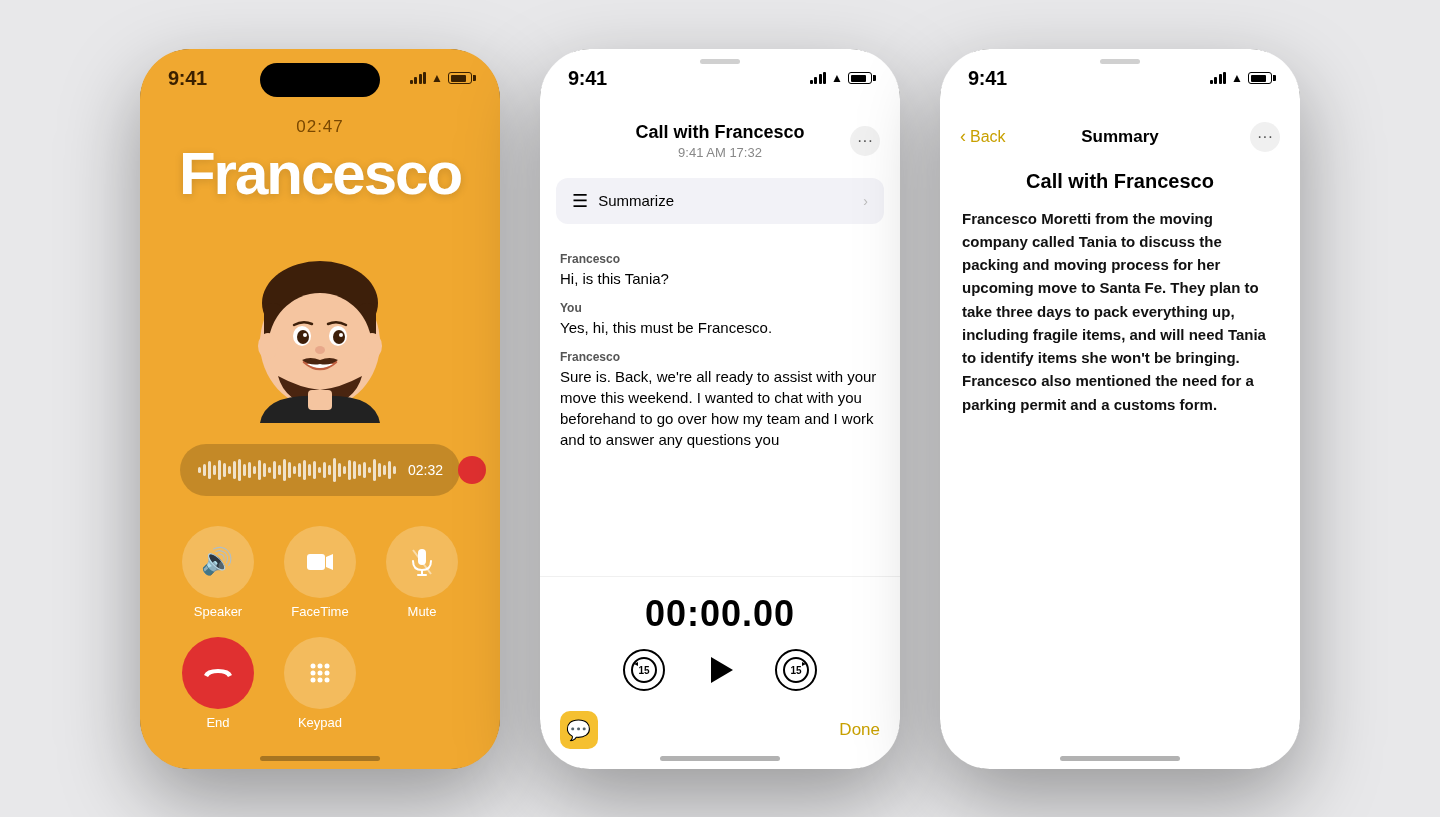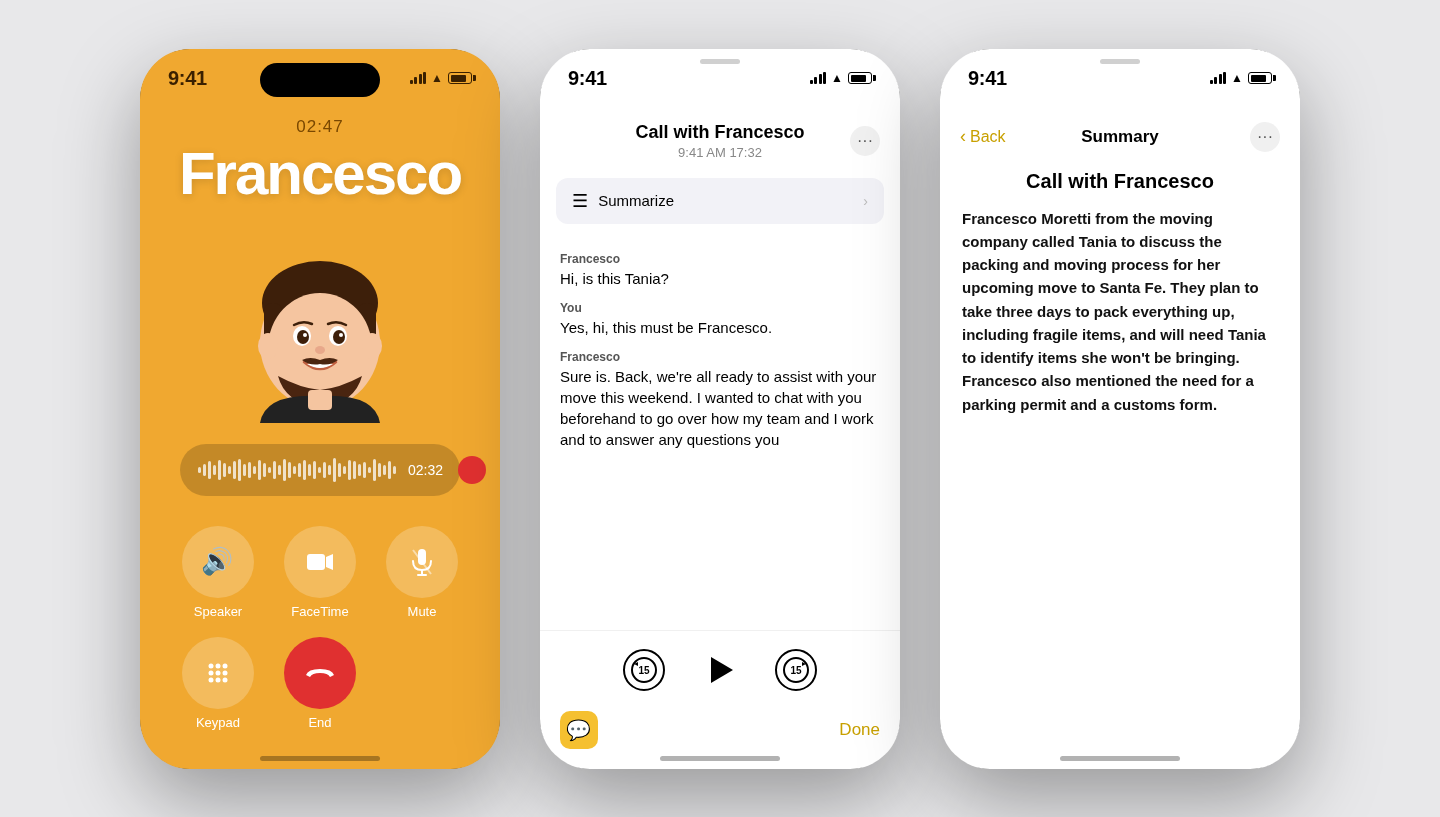--- a/index.html
+++ b/index.html
@@ -652,44 +652,44 @@
             <line x1="11" y1="22" x2="11" y2="27" stroke="white" stroke-width="2"></line>
             <line x1="7" y1="27" x2="15" y2="27" stroke="white" stroke-width="2" stroke-linecap="round"></line>
             <line x1="2" y1="2" x2="20" y2="26" stroke="rgba(255,255,255,0.5)" stroke-width="2"></line>
           </svg>
         </div>
         <span class="call-btn-label">Mute</span>
       </div>
 
 
       <div class="call-btn">
+        <div class="call-btn-circle red">
+          <svg width="32" height="16" viewBox="0 0 32 16" fill="none">
+            <path d="M2 10 Q4 4 16 4 Q28 4 30 10 L26 12 Q24 8 16 8 Q8 8 6 12 Z" fill="white"></path>
+          </svg>
+        </div>
+        <span class="call-btn-label">End</span>
+      </div>
+
+      <div class="call-btn">
         <div class="call-btn-circle">
           <svg width="24" height="24" viewBox="0 0 24 24" fill="none">
             <circle cx="5" cy="5" r="2.5" fill="white"></circle>
             <circle cx="12" cy="5" r="2.5" fill="white"></circle>
             <circle cx="19" cy="5" r="2.5" fill="white"></circle>
             <circle cx="5" cy="12" r="2.5" fill="white"></circle>
             <circle cx="12" cy="12" r="2.5" fill="white"></circle>
             <circle cx="19" cy="12" r="2.5" fill="white"></circle>
             <circle cx="5" cy="19" r="2.5" fill="white"></circle>
             <circle cx="12" cy="19" r="2.5" fill="white"></circle>
             <circle cx="19" cy="19" r="2.5" fill="white"></circle>
           </svg>
         </div>
         <span class="call-btn-label">Keypad</span>
       </div>
-
-      <div class="call-btn">
-        <div class="call-btn-circle red">
-          <svg width="32" height="16" viewBox="0 0 32 16" fill="none">
-            <path d="M2 10 Q4 4 16 4 Q28 4 30 10 L26 12 Q24 8 16 8 Q8 8 6 12 Z" fill="white"></path>
-          </svg>
-        </div>
-        <span class="call-btn-label">End</span>
-      </div>
     </div>
 
     <div class="home-indicator"></div>
   </div>
 </div>
 
 <div class="phone phone-23">
   <div class="transcript-screen">
 
     <div class="pill-handle"></div>
@@ -729,20 +729,21 @@
       <div class="transcript-text">Hi, is this Tania?</div>
 
       <div class="transcript-speaker">You</div>
       <div class="transcript-text">Yes, hi, this must be Francesco.</div>
 
       <div class="transcript-speaker">Francesco</div>
       <div class="transcript-text">Sure is. Back, we're all ready to assist with your move this weekend. I wanted to chat with you beforehand to go over how my team and I work and to answer any questions you </div>
     </div>
 
     <div class="playback-section">
+      <div class="playback-time">00:00.00</div>
       <div class="playback-controls">
         <div class="skip-btn">
           <svg width="28" height="28" viewBox="0 0 28 28">
             <circle cx="14" cy="14" r="12" stroke="#000" stroke-width="2" fill="none"></circle>
             <text x="14" y="18" text-anchor="middle" font-size="10" font-weight="700" fill="#000">15</text>
             <path d="M8 10 L8 6 L4 8 Z" fill="#000"></path>
           </svg>
         </div>
         <div class="play-btn">
           <div class="play-triangle"></div>

